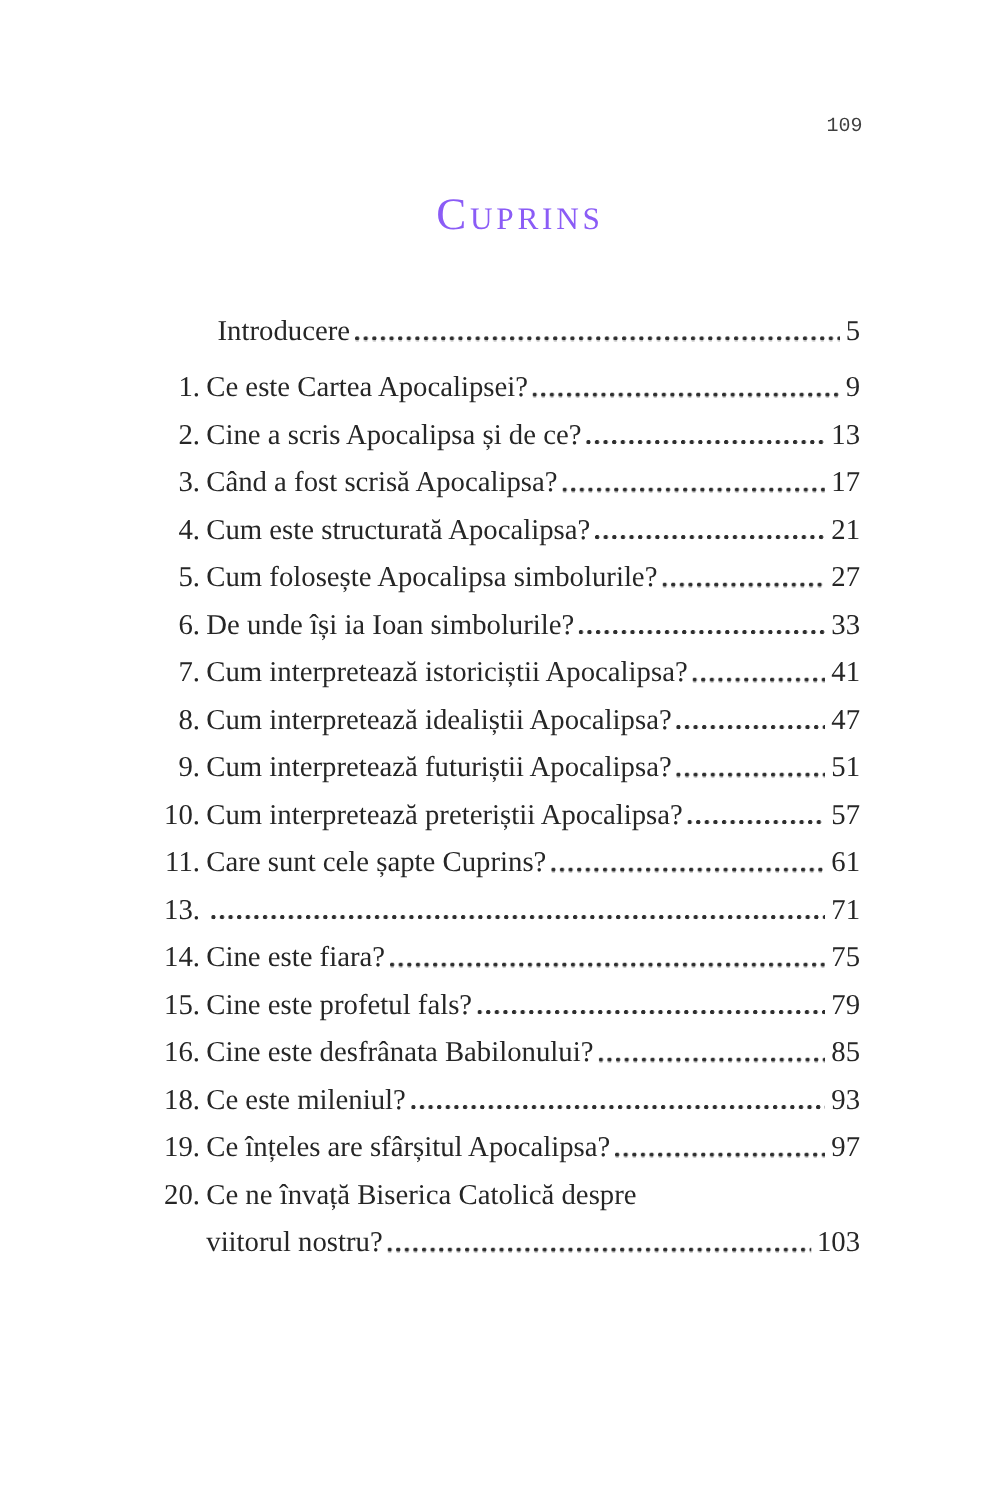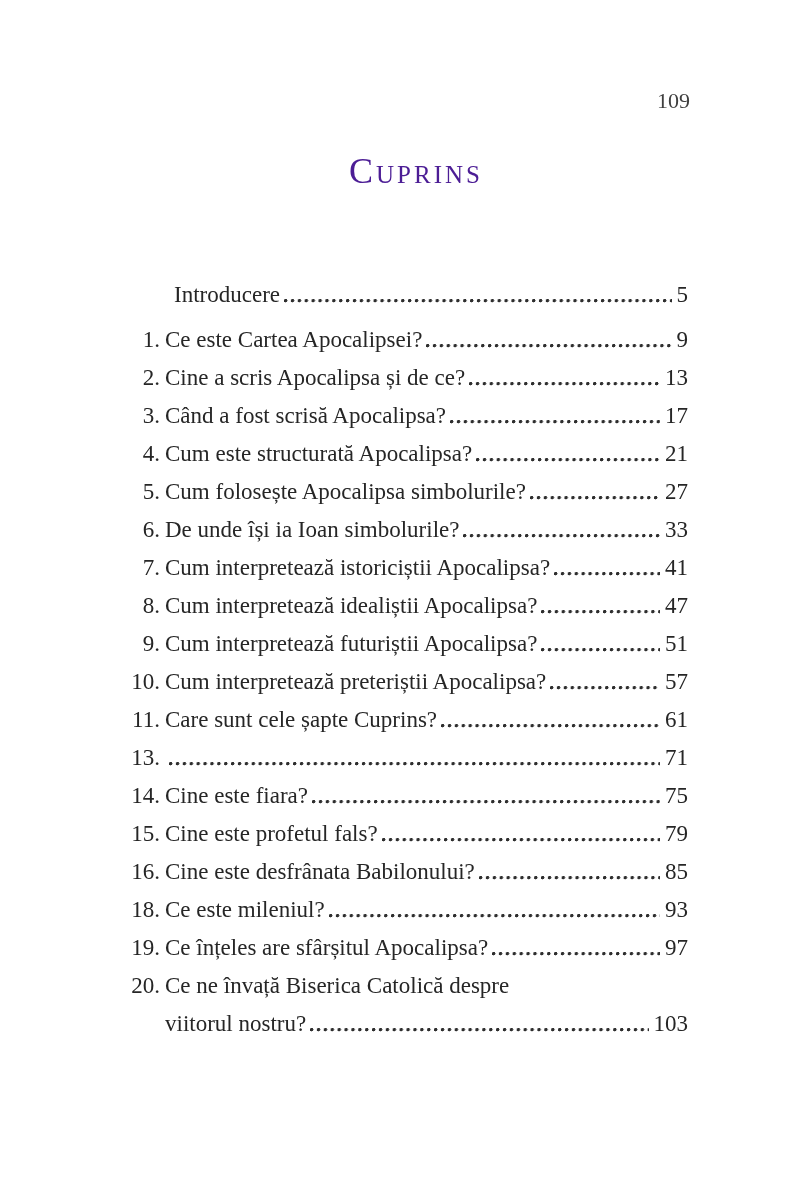--- a/index.html
+++ b/index.html
@@ -9,55 +9,55 @@
     height: 1200px;
     background: #ffffff;
     overflow: hidden;
     font-family: "Liberation Serif", "DejaVu Serif", serif;
     color: #262626;
   }
   .folio {
     position: absolute;
     top: 89px;
     right: 106px;
-    font-family: Liberation Serif, serif;
-    font-size: 22px;
+    font-family: Liberation Mono, monospace;
+    font-size: 16px;
     line-height: 24px;
     color: #3f3f3f;
     text-align: center;
   }
   .title {
     position: absolute;
     top: 150px;
     left: 0;
     width: 100%;
     box-sizing: border-box;
     padding-left: 36px;
     margin: 0;
     text-align: center;
     font-size: 36px;
     font-weight: 400;
     font-variant: small-caps;
     letter-spacing: 3px;
-    color: #4c1d95;
+    color: #8b5cf6;
   }
   .toc {
     position: absolute;
     top: 246px;
     left: 105px;
     right: 108px;
   }
   .row {
     display: flex;
     align-items: baseline;
     height: 38px;
     font-size: 23px;
     line-height: 38px;
   }
-  .row.gap { margin-bottom: 7px; margin-top: 30px; }
+  .row.gap { margin-bottom: 7px; }
   .num {
     flex: 0 0 60px;
     box-sizing: border-box;
     text-align: right;
     padding-right: 5px;
     white-space: nowrap;
   }
   .entry-text { white-space: nowrap; }
   .entry-text.intro { padding-left: 9px; }
   .leader {

